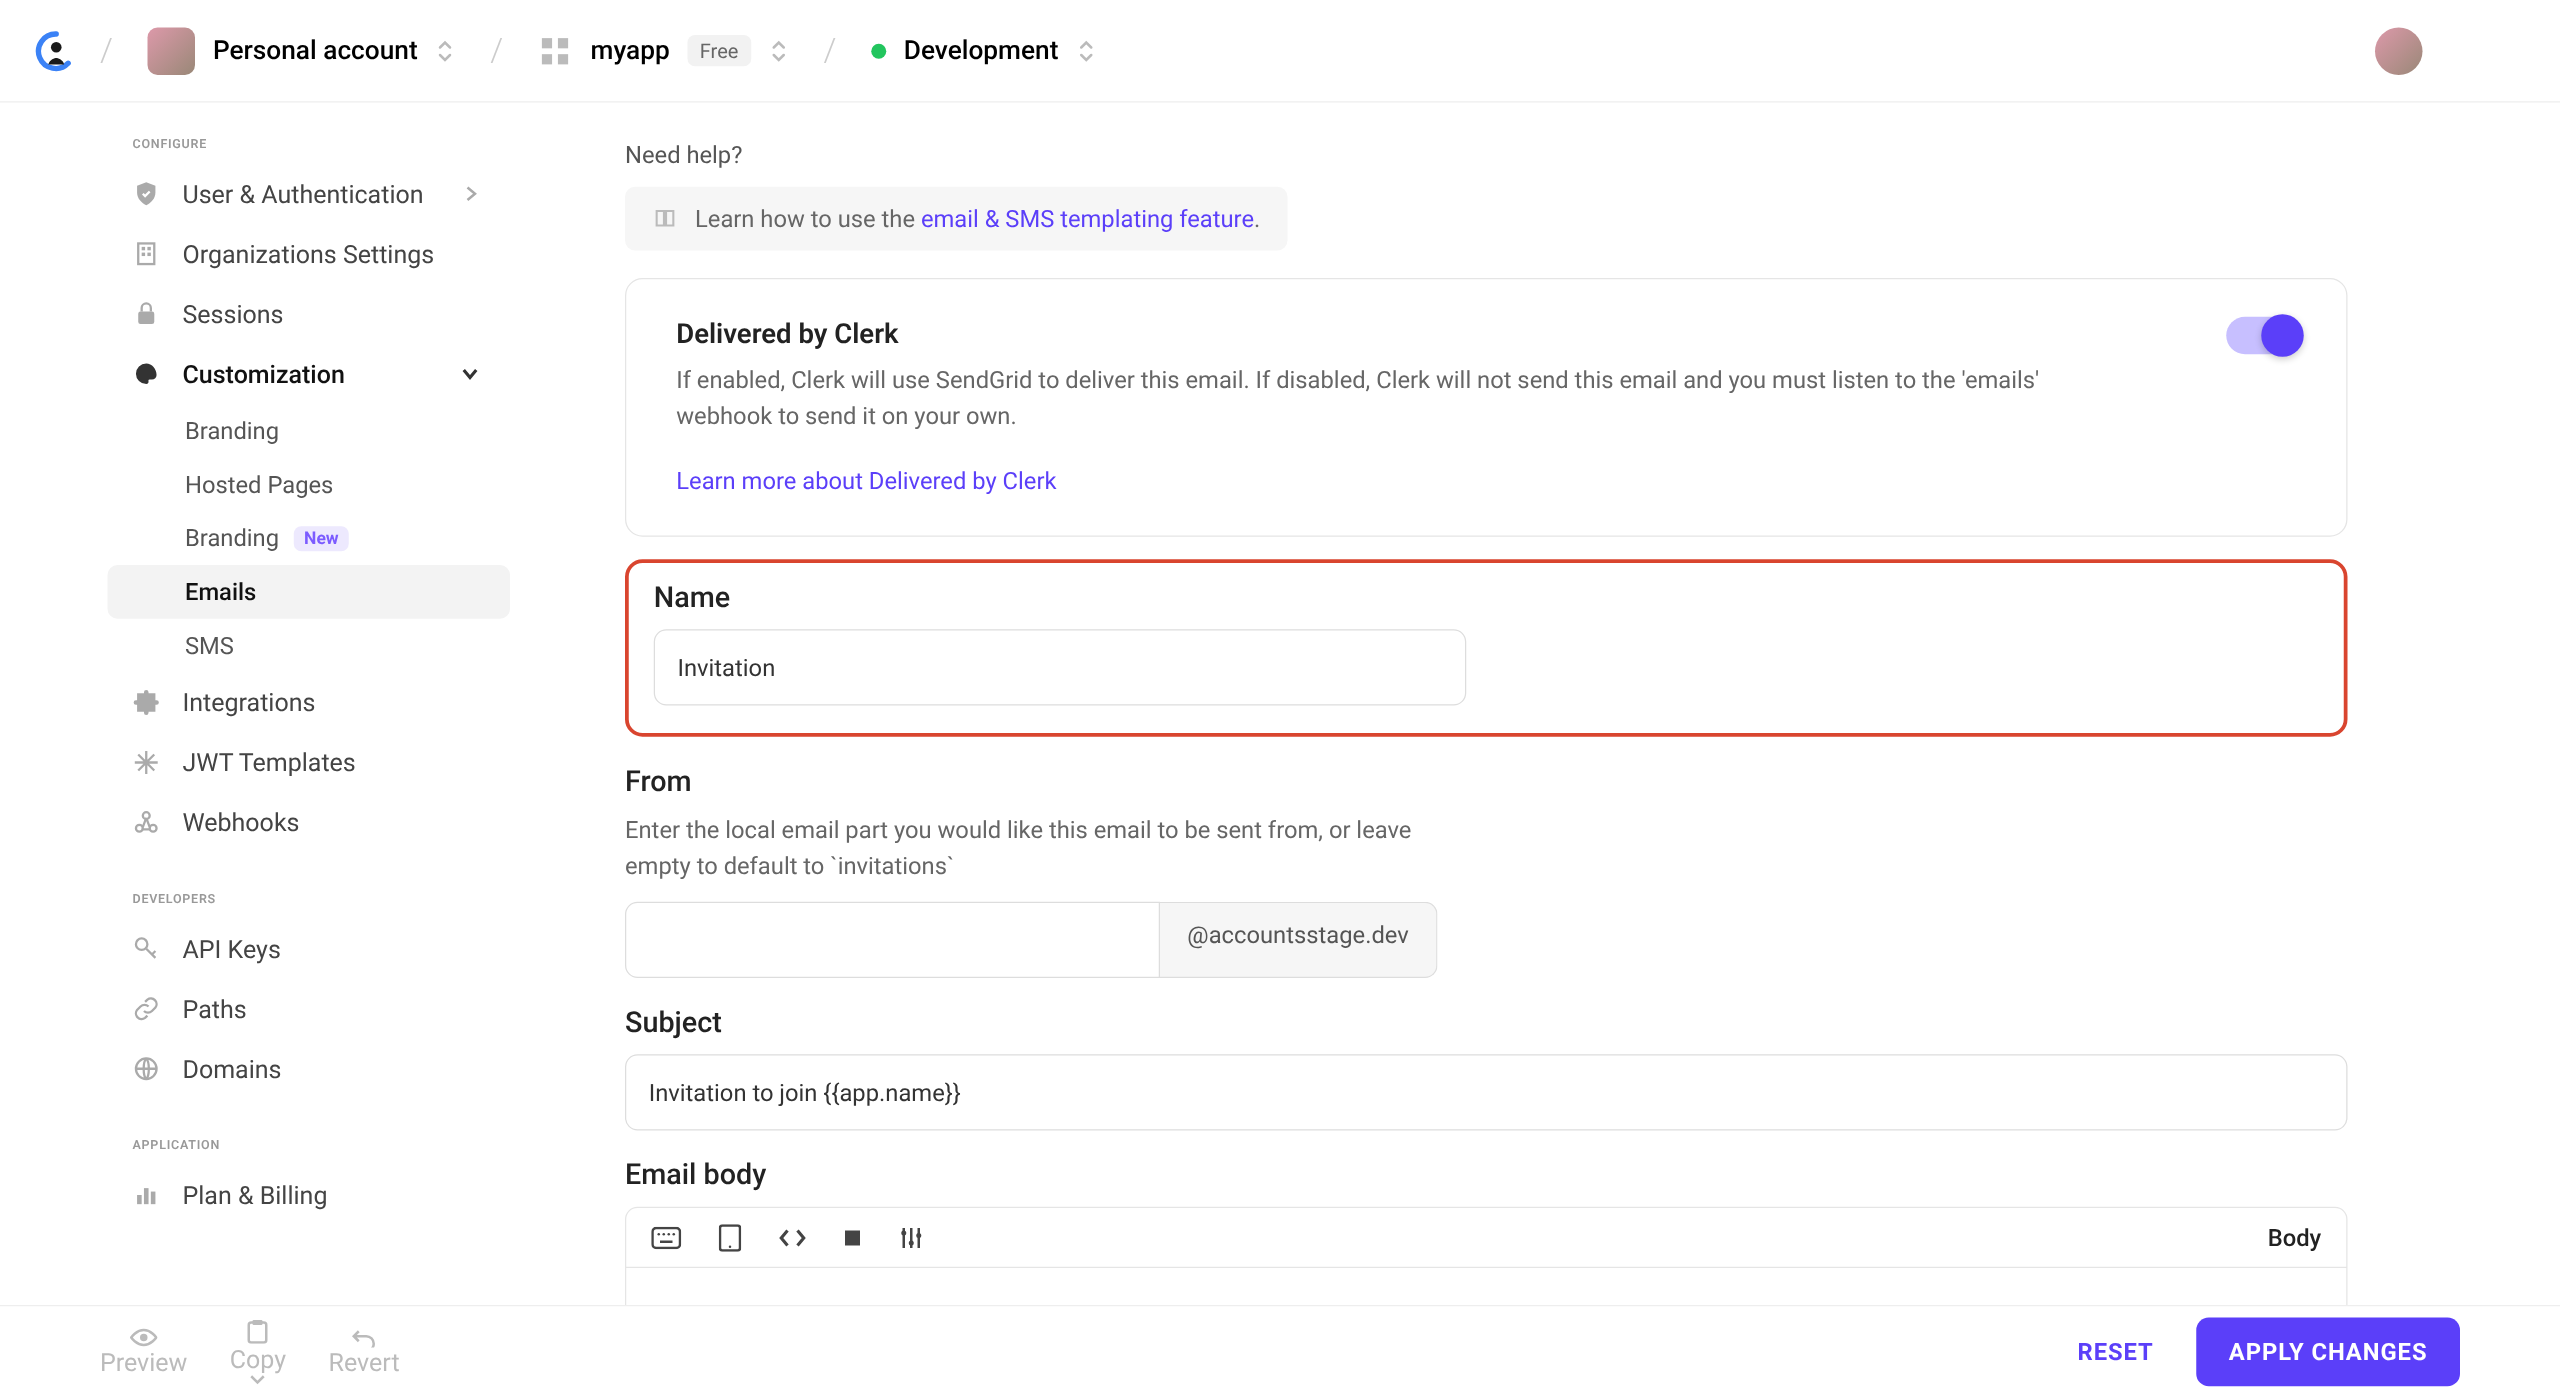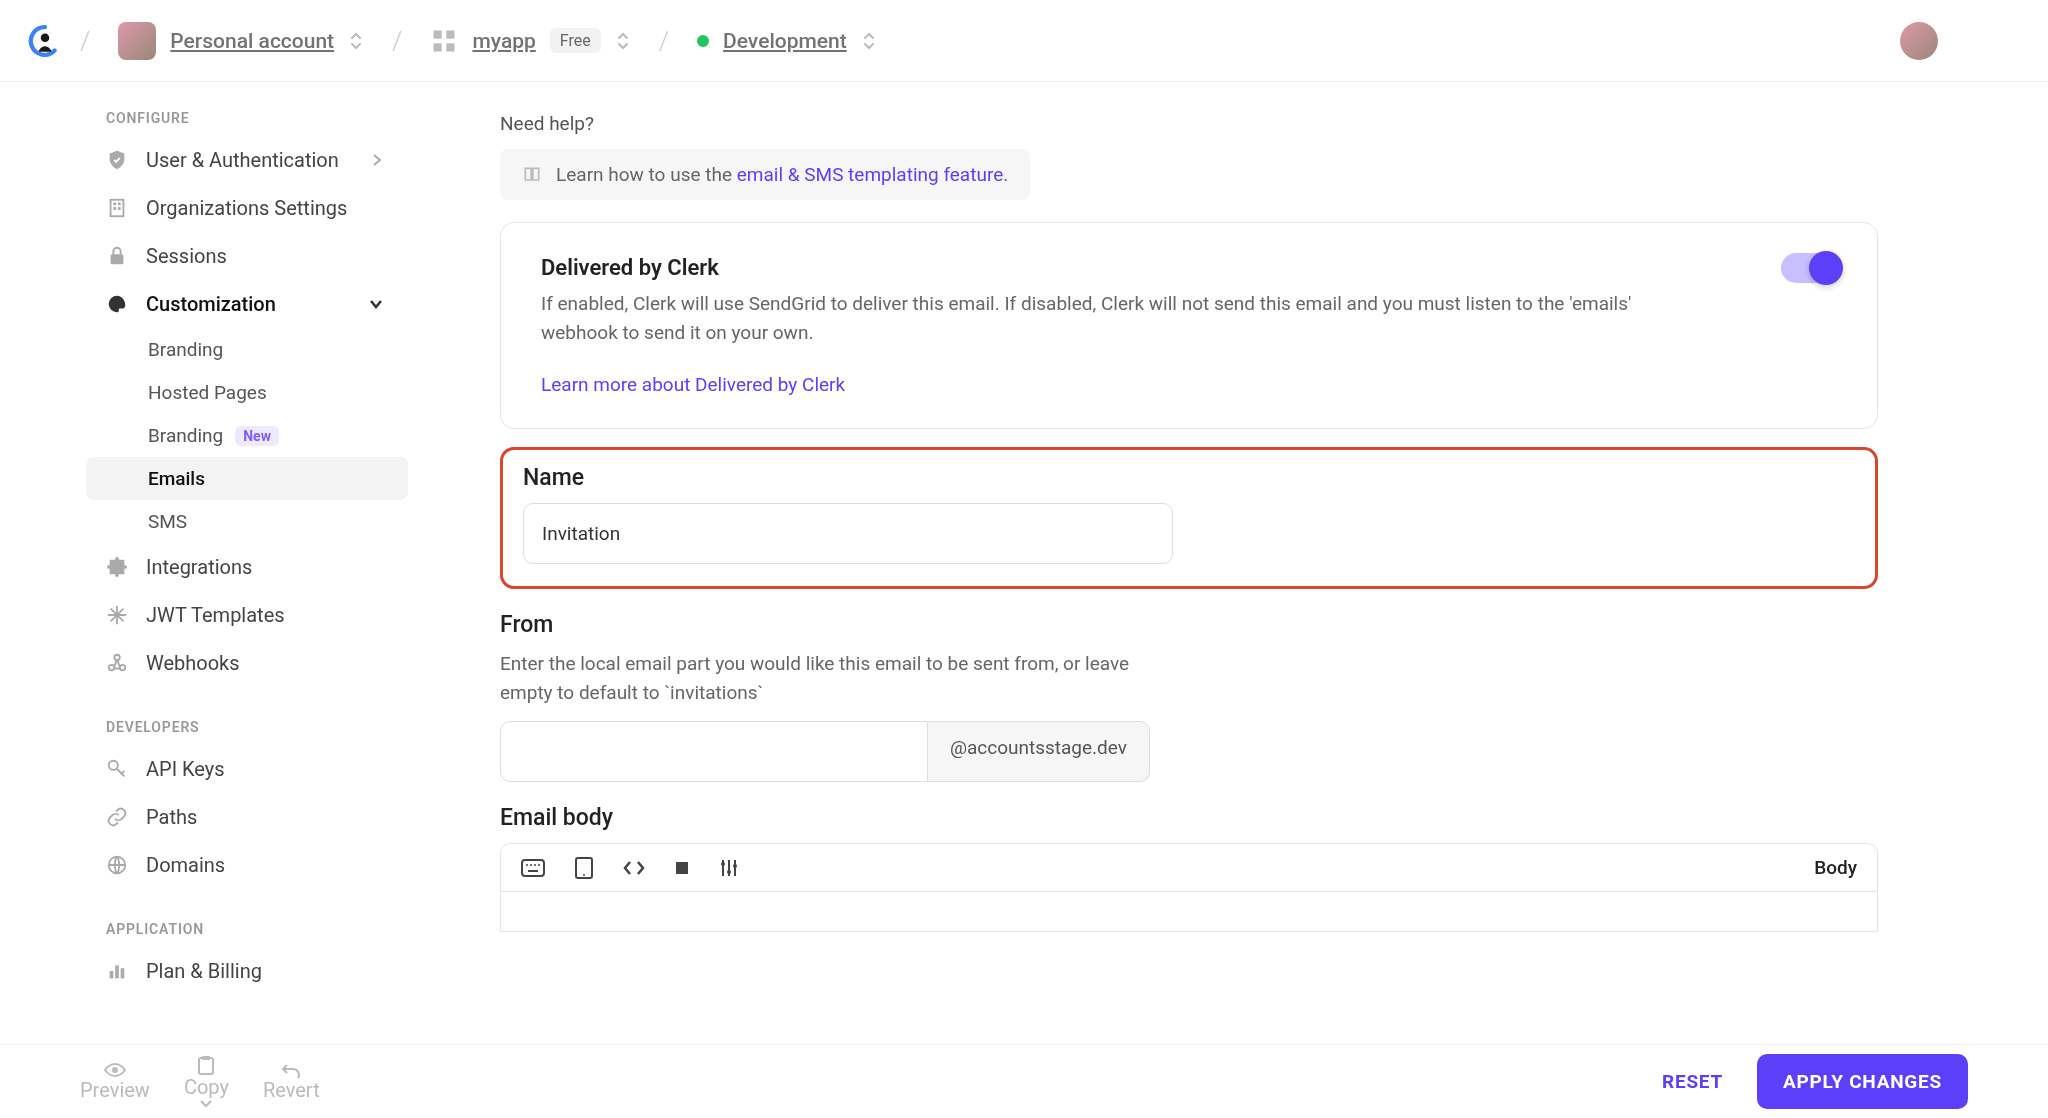--- a/index.html
+++ b/index.html
@@ -5,30 +5,30 @@
 * { margin:0; padding:0; box-sizing:border-box; font-family:-apple-system,BlinkMacSystemFont,"Segoe UI",Roboto,sans-serif; }
 body { width:2048px; height:1118px; background:#fff; color:#1a1a1a; overflow:hidden; transform-origin:top left; }
 
 
 .topbar { height:82px; border-bottom:1px solid #eee; display:flex; align-items:center; padding:0 28px; gap:18px; position:relative; }
 .logo { width:34px; height:34px; }
 .crumb-sep { color:#ccc; font-size:26px; font-weight:300; }
 .crumb { display:flex; align-items:center; gap:14px; padding:4px 10px; border-radius:8px; }
 .crumb .avatar-sm { width:38px; height:38px; border-radius:8px; background:linear-gradient(135deg,#d9a,#987); }
 .crumb .grid-icon { width:28px; height:28px; color:#bbb; }
-.crumb-label { font-size:21px; font-weight:500; color:#737373;text-decoration:underline; }
+.crumb-label { font-size:21px; font-weight:500; color:#000000; }
 .pill { font-size:16px; padding:3px 10px; border-radius:6px; background:#f2f2f2; color:#666; }
 .updown { color:#bbb; }
 .status-dot { width:12px; height:12px; border-radius:50%; background:#22c55e; }
 .avatar-right { width:38px; height:38px; border-radius:50%; background:linear-gradient(135deg,#d9a,#987); position:absolute; right:110px; }
 
 
 .layout { display:flex; height:calc(100% - 82px - 74px); }
 .sidebar { width:420px; padding:14px 0 0 0; overflow:hidden; }
-.sidebar-section-label { font-size:14px; letter-spacing:0.06em; color:#999; font-weight:600; padding:14px 36px 10px 106px; }
+.sidebar-section-label { font-size:10px; letter-spacing:0.06em; color:#999; font-weight:600; padding:14px 36px 10px 106px; }
 .nav-item { display:flex; align-items:center; gap:18px; padding:12px 36px 12px 106px; font-size:20px; color:#444; cursor:pointer; position:relative; }
 .nav-item .nav-icon { color:#aaa; width:22px; height:22px; flex:none; }
 .nav-item.expandable .chev { margin-left:auto; color:#333; }
 .nav-sub { padding:10px 36px 10px 148px; font-size:19px; color:#555; cursor:pointer; display:flex; align-items:center; gap:12px; }
 .nav-sub.active { background:#f3f3f3; border-radius:8px; margin:0 12px 0 86px; padding-left:62px; color:#111; font-weight:500; }
 .badge-new { font-size:14px; padding:2px 8px; border-radius:6px; background:#ede9fe; color:#7c5cff; font-weight:700; }
 
 
 .main { flex:1; padding:30px 170px 0 80px; overflow-y:auto; }
 .help-label { font-size:19px; color:#555; margin-bottom:14px; }
@@ -259,20 +259,24 @@
 
     <div class="field-group">
       <div class="field-label">From</div>
       <div class="field-help">Enter the local email part you would like this email to be sent from, or leave empty to default to `invitations`</div>
       <div class="input-group">
         <input class="input" value="" style="">
         <div class="input-suffix">@accountsstage.dev</div>
       </div>
     </div>
 
+    <div class="field-group">
+      <div class="field-label">Subject</div>
+      <input class="input" value="Invitation to join {{app.name}}" style="">
+    </div>
 
     <div class="field-group">
       <div class="field-label">Email body</div>
       <div class="editor-bar">
         <span class="tool">
             <svg width="24" height="18" viewBox="0 0 24 18">
               <rect x="1" y="1" width="22" height="16" rx="3" fill="none" stroke="currentColor" stroke-width="2"></rect>
               <circle cx="6" cy="6" r="1" fill="currentColor"></circle>
               <circle cx="10" cy="6" r="1" fill="currentColor"></circle>
               <circle cx="14" cy="6" r="1" fill="currentColor"></circle>

